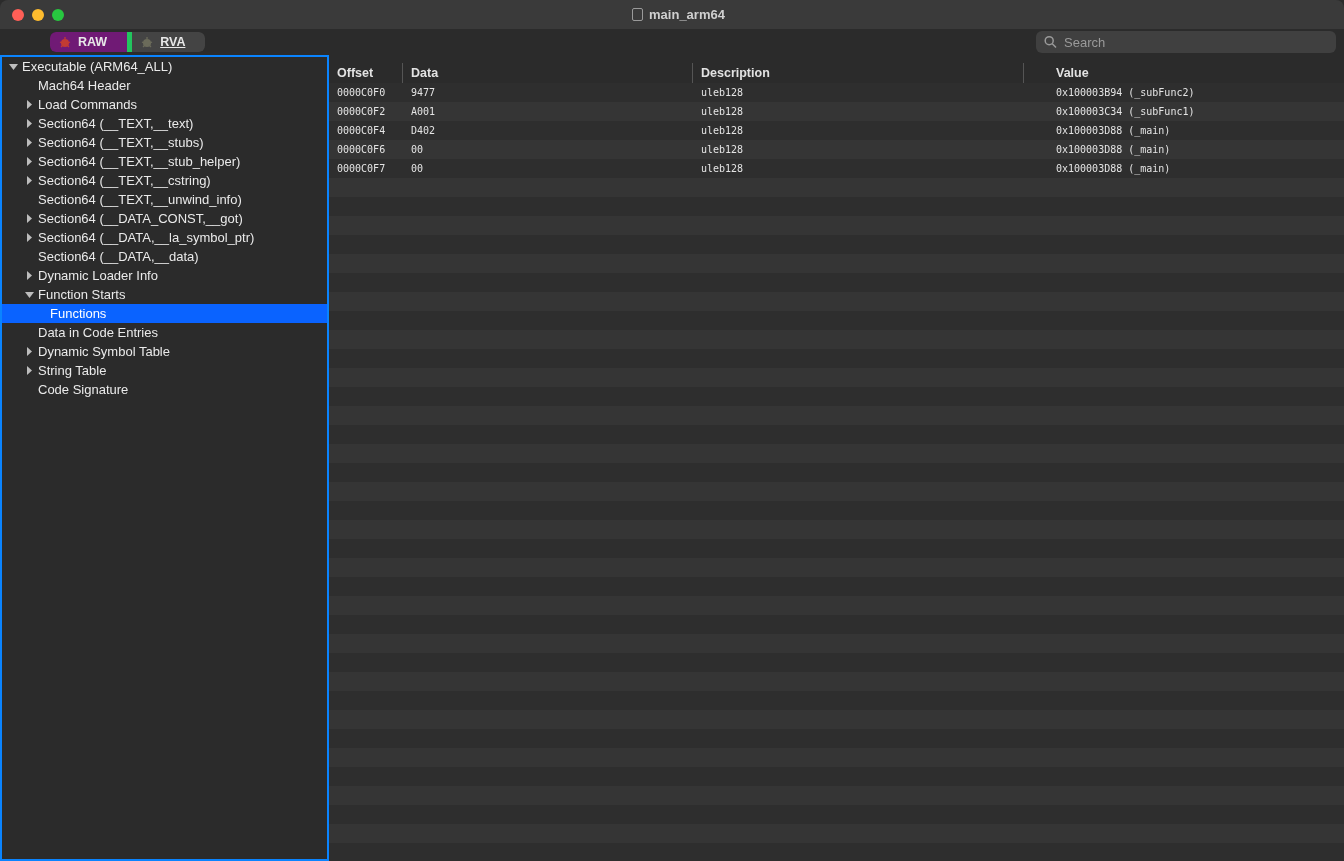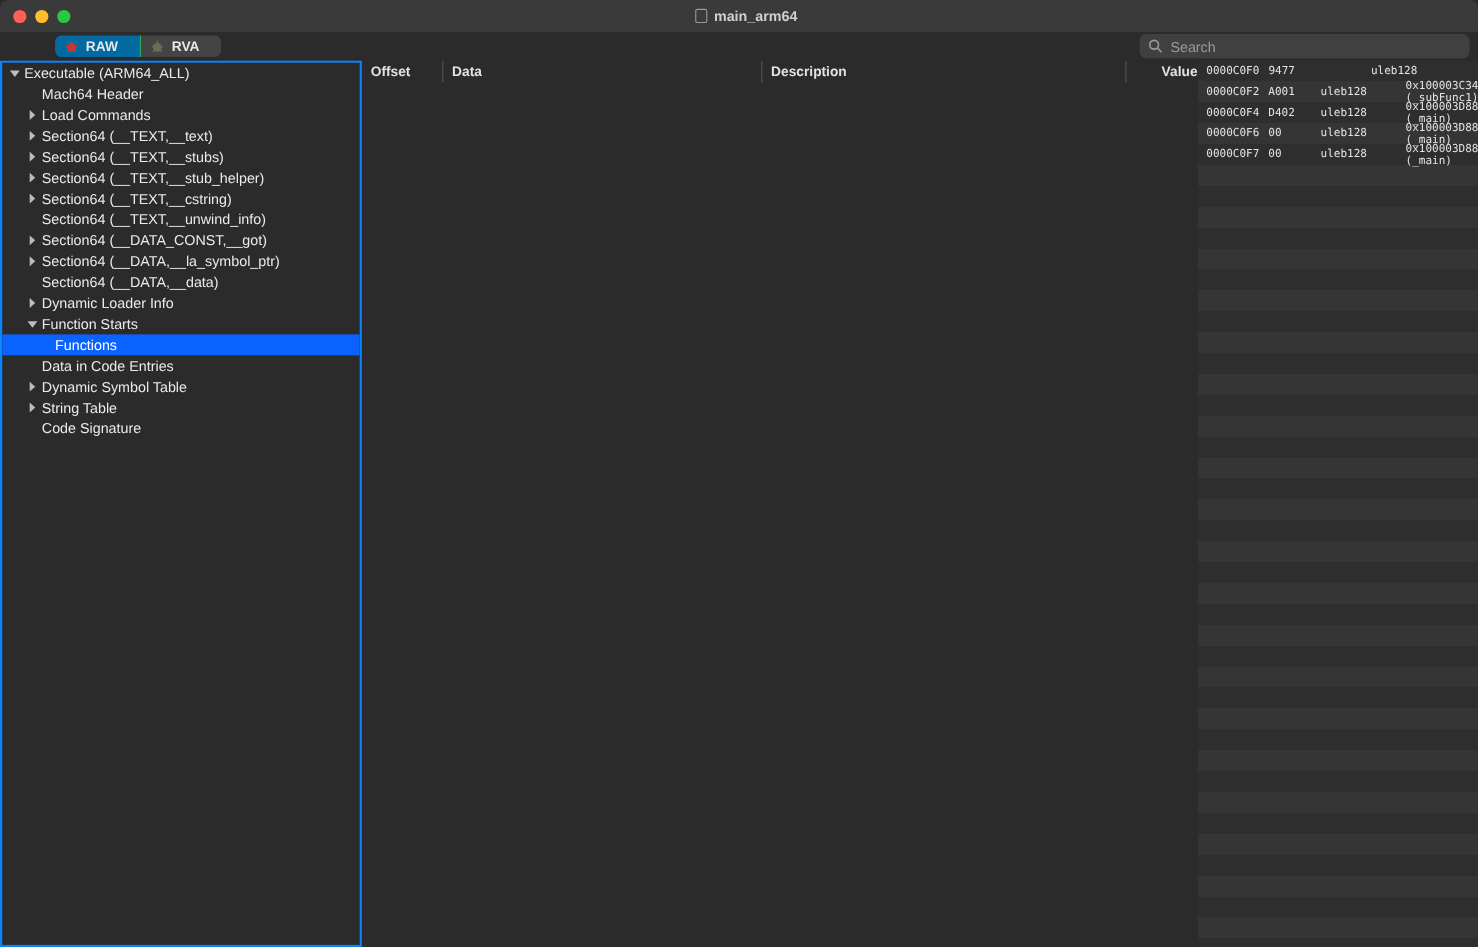--- a/index.html
+++ b/index.html
@@ -66,22 +66,22 @@
   .seg button {
     background: #444;
     border: none;
     color: #e8e8e8;
     font-size: 12.5px;
     font-weight: 700;
     padding: 3px 20px 3px 28px;
     position: relative;
     cursor: pointer;
   }
-  .seg button + button { border-left: 1px solid #22c55e; }
-  .seg button.active { background: #0369a1; }
+  .seg button + button { border-left: 5px solid #22c55e; text-decoration: underline; }
+  .seg button.active { background: #701a75; }
   .seg .bug-icon {
     position:absolute; left:8px; top:50%; transform:translateY(-50%);
     width:14px; height:12px;
   }
   .search-wrap {
     margin-left: auto;
     margin-right: 2px;
   }
   .search {
     background: #404040;
@@ -138,20 +138,21 @@
     background: #0a63ff;
     color: #ffffff;
     padding-left: 32px;
   }
   .spacer-chev { width:14px; flex:0 0 14px; margin-right:2px; }
 
   
   .content {
     flex: 1;
     display: flex;
+    flex-direction: column;
     overflow: hidden;
     background: #2b2b2b;
   }
   .space-above-header { height:8px; }
   .thead {
     display:flex;
     height: 20px;
     align-items:center;
     font-size: 12.5px;
     font-weight: 700;
@@ -382,20 +383,21 @@
       <div class="cell col-value">Value</div>
     </div>
     <div class="rows" id="rows">
         <div class="row">
           <div class="cell col-offset">0000C0F0</div>
           <div style="width:1px"></div>
           <div class="cell col-data">9477</div>
           <div style="width:1px"></div>
           <div class="cell col-desc">uleb128</div>
           <div style="width:1px"></div>
+          <div class="cell col-value">0x100003B94 (_subFunc2)</div>
         </div>
         <div class="row">
           <div class="cell col-offset">0000C0F2</div>
           <div style="width:1px"></div>
           <div class="cell col-data">A001</div>
           <div style="width:1px"></div>
           <div class="cell col-desc">uleb128</div>
           <div style="width:1px"></div>
           <div class="cell col-value">0x100003C34 (_subFunc1)</div>
         </div>

